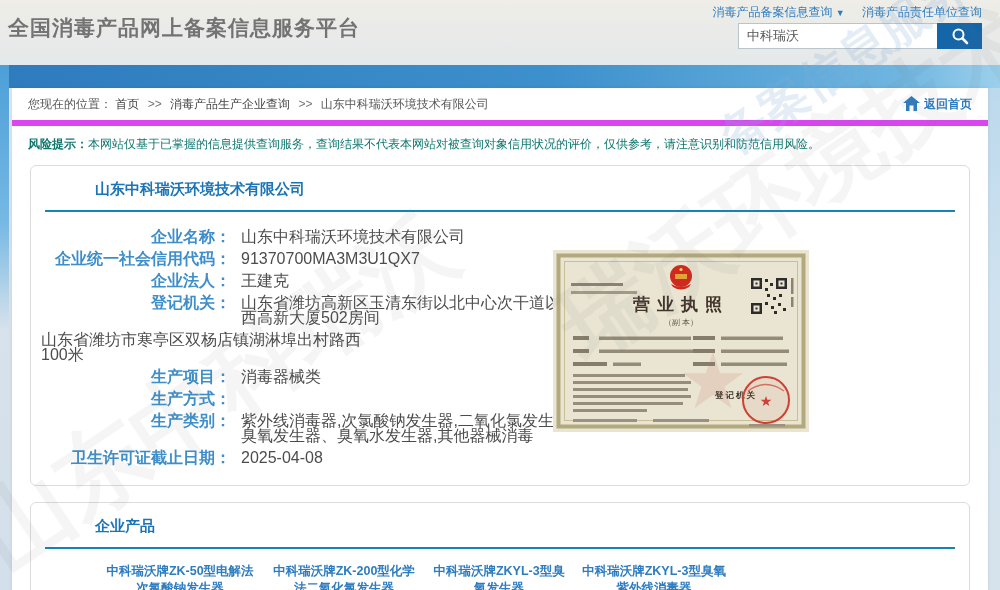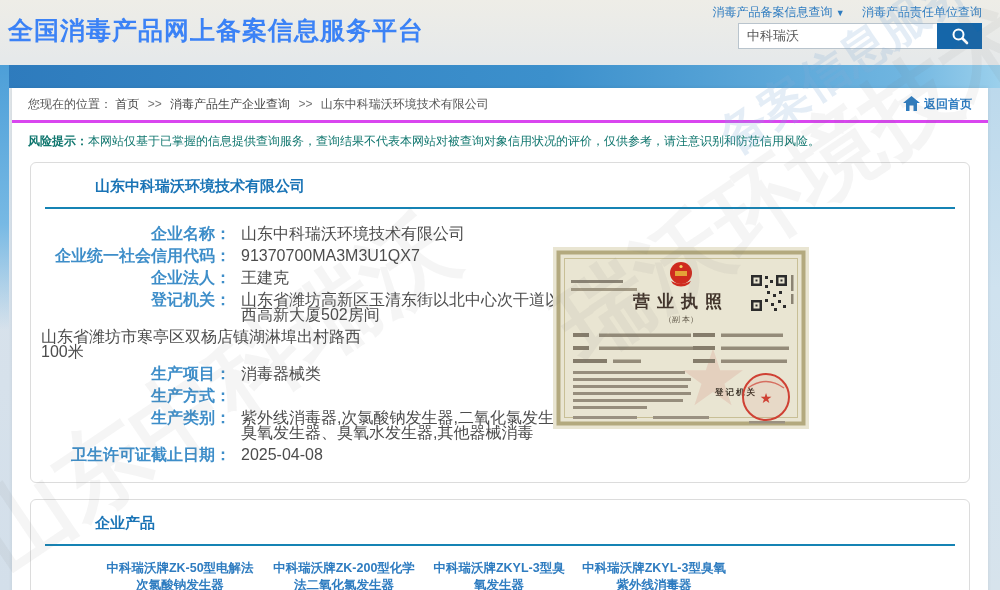--- a/index.html
+++ b/index.html
@@ -8,37 +8,37 @@
   .wm{position:absolute;pointer-events:none;z-index:50;font-weight:bold;white-space:nowrap;}
   .wm1{top:120px;left:520px;font-size:92px;color:rgba(110,110,110,0.07);transform:rotate(-34deg);}
   .wm2{top:330px;left:-60px;font-size:92px;color:rgba(110,110,110,0.07);transform:rotate(-34deg);}
   .wm3{top:30px;left:700px;font-size:48px;color:rgba(130,175,215,0.22);transform:rotate(-34deg);}
   .left-strip{position:absolute;left:0;top:65px;width:9px;height:265px;z-index:1;
     background:linear-gradient(180deg,#4d9fd8,#77b9e4 60%,rgba(160,205,235,0));}
   .right-strip{position:absolute;right:0;top:88px;width:12px;height:502px;z-index:1;
     background:linear-gradient(180deg,#bcd9ec,#cfe2ef 40%,#d7e3ec);}
   
   .header{position:relative;height:65px;}
-  .site-title{position:absolute;left:8px;top:14px;font-size:25px;font-weight:bold;
-    color:#3b82f6;letter-spacing:1px;}
+  .site-title{position:absolute;left:8px;top:14px;font-size:21px;font-weight:bold;
+    color:#737373;letter-spacing:1px;}
   .top-nav{position:absolute;top:4px;right:18px;font-size:12px;font-weight:normal;color:#2e7cc0;}
   .top-nav a{color:#2e7cc0;text-decoration:none;margin-left:14px;cursor:pointer;}
   .caret{font-size:9px;color:#2e7cc0;}
   .searchbar{position:absolute;top:23px;right:18px;display:flex;}
   .search-input{width:182px;height:24px;border:1px solid #b9c4cd;border-right:none;
     padding:0 8px;font-size:13px;color:#555;outline:none;background:#fff;}
   .search-btn{width:45px;height:26px;background:#1566a9;border:none;cursor:pointer;
     display:flex;align-items:center;justify-content:center;}
   
   .blue-bar{height:23px;background:linear-gradient(90deg,#2e7bbd 0%,#3c90cc 55%,#6fb5e0 90%,#9bd0ec 100%);}
   
   .content{position:relative;margin:0 12px;background:#fff;min-height:479px;z-index:2;
     box-shadow:0 0 4px rgba(0,0,0,0.08);}
   .breadcrumb-row{display:flex;justify-content:space-between;align-items:center;
-    padding:8px 16px 7px;border-bottom:3px solid #d946ef;font-size:12px;color:#555;}
+    padding:8px 16px 7px;border-bottom:6px solid #d946ef;font-size:12px;color:#555;}
   .breadcrumb a{color:#444;text-decoration:none;cursor:pointer;}
   .crumb-sep{margin:0 5px;color:#777;}
   .back-home{display:flex;gap:4px;color:#2e7cc0;font-size:12px;
     text-decoration:none;cursor:pointer;font-weight:bold;}
   .risk{padding:10px 16px 6px;font-size:12px;color:#0f766e;}
   .risk b{font-weight:bold;}
   .panel{position:relative;margin:6px 18px 16px;border:1px solid #dcdcdc;border-radius:6px;
     background:#fff;padding:14px 0 16px;}
   .panel-title{margin-left:64px;font-size:15px;font-weight:bold;color:#1a74b6;}
   .panel-rule{height:2px;background:#1583b4;margin:11px 14px 14px;}

